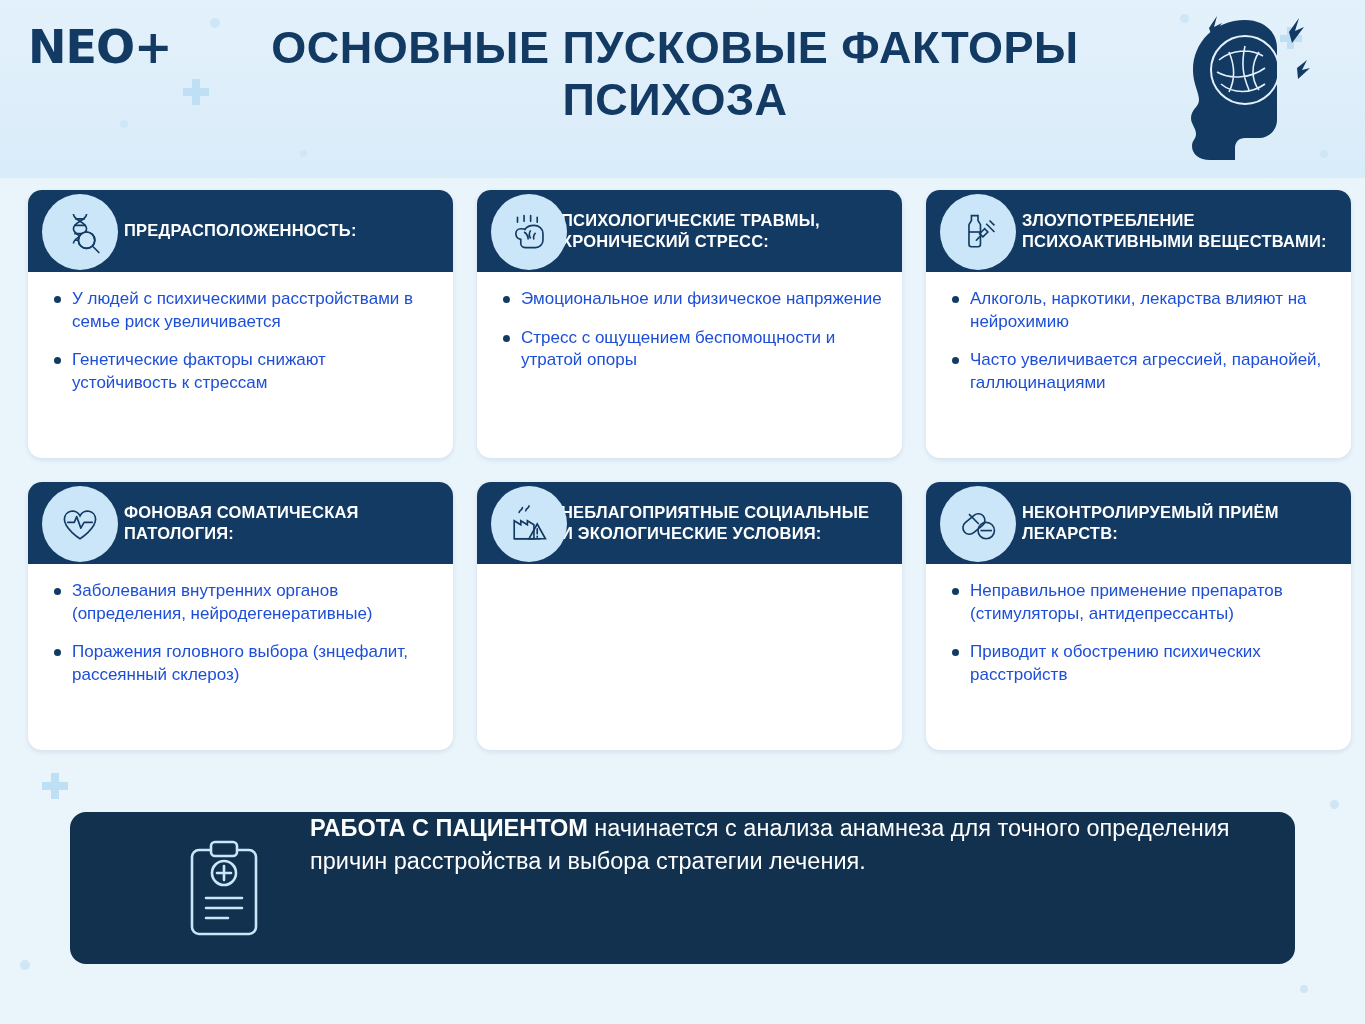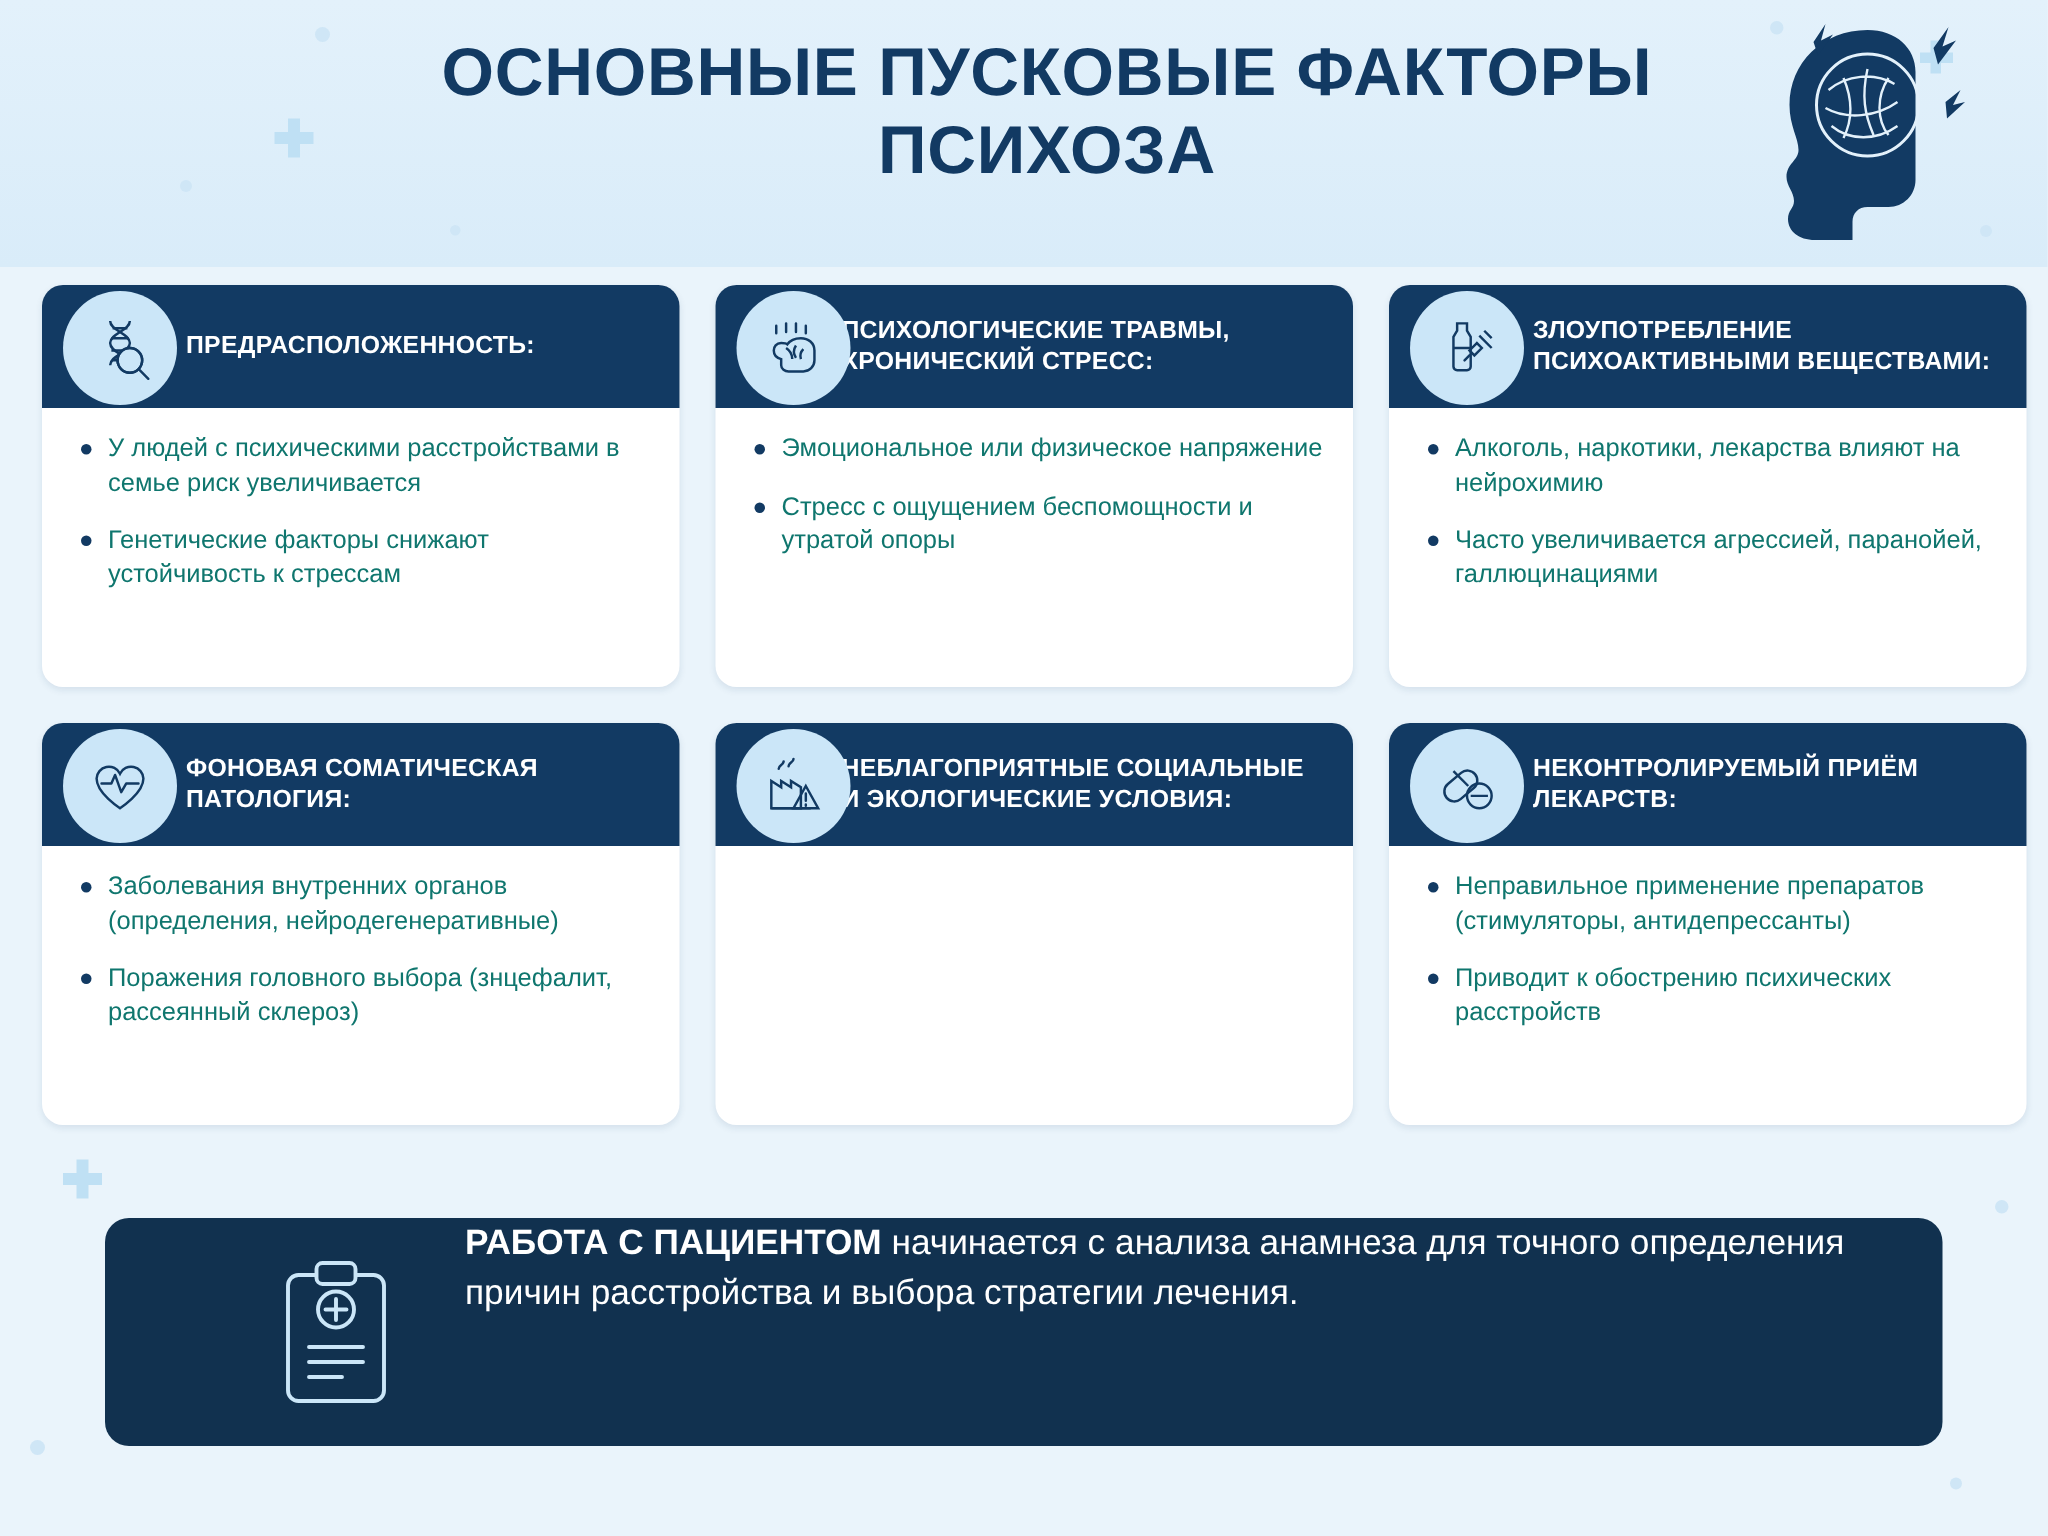--- a/index.html
+++ b/index.html
@@ -41,21 +41,21 @@
   .logo-text {
     font-weight: 700;
     font-size: 46px;
     letter-spacing: -1px;
     color: #123a63;
     font-family: "DejaVu Sans", sans-serif;
   }
 
   .title {
     position: absolute;
-    left: 273px; top: 22px;
+    left: 250px; top: 22px;
     width: 850px;
     text-align: center;
     font-size: 45px;
     line-height: 1.15;
     font-weight: 700;
     color: #123a63;
     letter-spacing: 0.5px;
   }
 
   .head-icon {
@@ -115,21 +115,21 @@
   .card-body {
     padding: 16px 18px 18px 22px;
   }
   .bullets { list-style: none; }
   .bullets li {
     position: relative;
     padding-left: 22px;
     margin-bottom: 12px;
     font-size: 17px;
     line-height: 1.33;
-    color: #0f766e;
+    color: #1d4ed8;
     font-weight: 500;
   }
   .bullets li:last-child { margin-bottom: 0; margin-top: 16px; }
   .bullets li::before {
     content: "";
     position: absolute;
     left: 4px; top: 8px;
     width: 7px; height: 7px;
     border-radius: 50%;
     background: #123a63;
@@ -178,20 +178,23 @@
   <div class="bg-dot" style="left:210px;top:18px;width:10px;height:10px;"></div>
   <div class="bg-dot" style="left:120px;top:120px;width:8px;height:8px;"></div>
   <div class="bg-dot" style="left:300px;top:150px;width:7px;height:7px;"></div>
   <div class="bg-dot" style="left:1180px;top:14px;width:9px;height:9px;"></div>
   <div class="bg-dot" style="left:1320px;top:150px;width:8px;height:8px;"></div>
   <div class="plus" style="left:183px;top:88px;width:26px;height:8px;"></div>
   <div class="plus" style="left:192px;top:79px;width:8px;height:26px;"></div>
   <div class="plus" style="left:1280px;top:35px;width:22px;height:7px;"></div>
   <div class="plus" style="left:1287px;top:27px;width:7px;height:22px;"></div>
 
+  <div class="logo">
+    <span class="logo-text">NEO+</span>
+  </div>
 
   <div class="title">ОСНОВНЫЕ ПУСКОВЫЕ ФАКТОРЫ ПСИХОЗА</div>
 
   <div class="head-icon">
     <svg viewBox="0 0 180 160" width="180" height="160">
       <path d="M108 12c-30 0-52 22-52 50 0 14 6 22 6 30 0 7-8 9-8 18 0 6 5 10 5 16 0 5-4 6-4 12 0 8 7 14 18 14h25v-12c0-6 4-10 10-10h14c10 0 18-8 18-18V40c0-16-13-28-32-28z" fill="#123a63"></path>
       <circle cx="108" cy="62" r="34" fill="none" stroke="#e3f1fb" stroke-width="2"></circle>
       <path d="M82 52c12-10 30-12 44-4M80 64c14 8 34 6 48-4M84 76c12 10 30 10 44 0M92 44c6 14 6 28 0 40M108 38c-4 18-2 30 4 44M122 44c-8 12-8 28 0 38" fill="none" stroke="#e3f1fb" stroke-width="1.6"></path>
       <path d="M152 24l10-14-4 13 9-4-12 16z" fill="#123a63"></path>
       <path d="M72 20l8-12-3 11 8-4-10 14z" fill="#123a63"></path>

